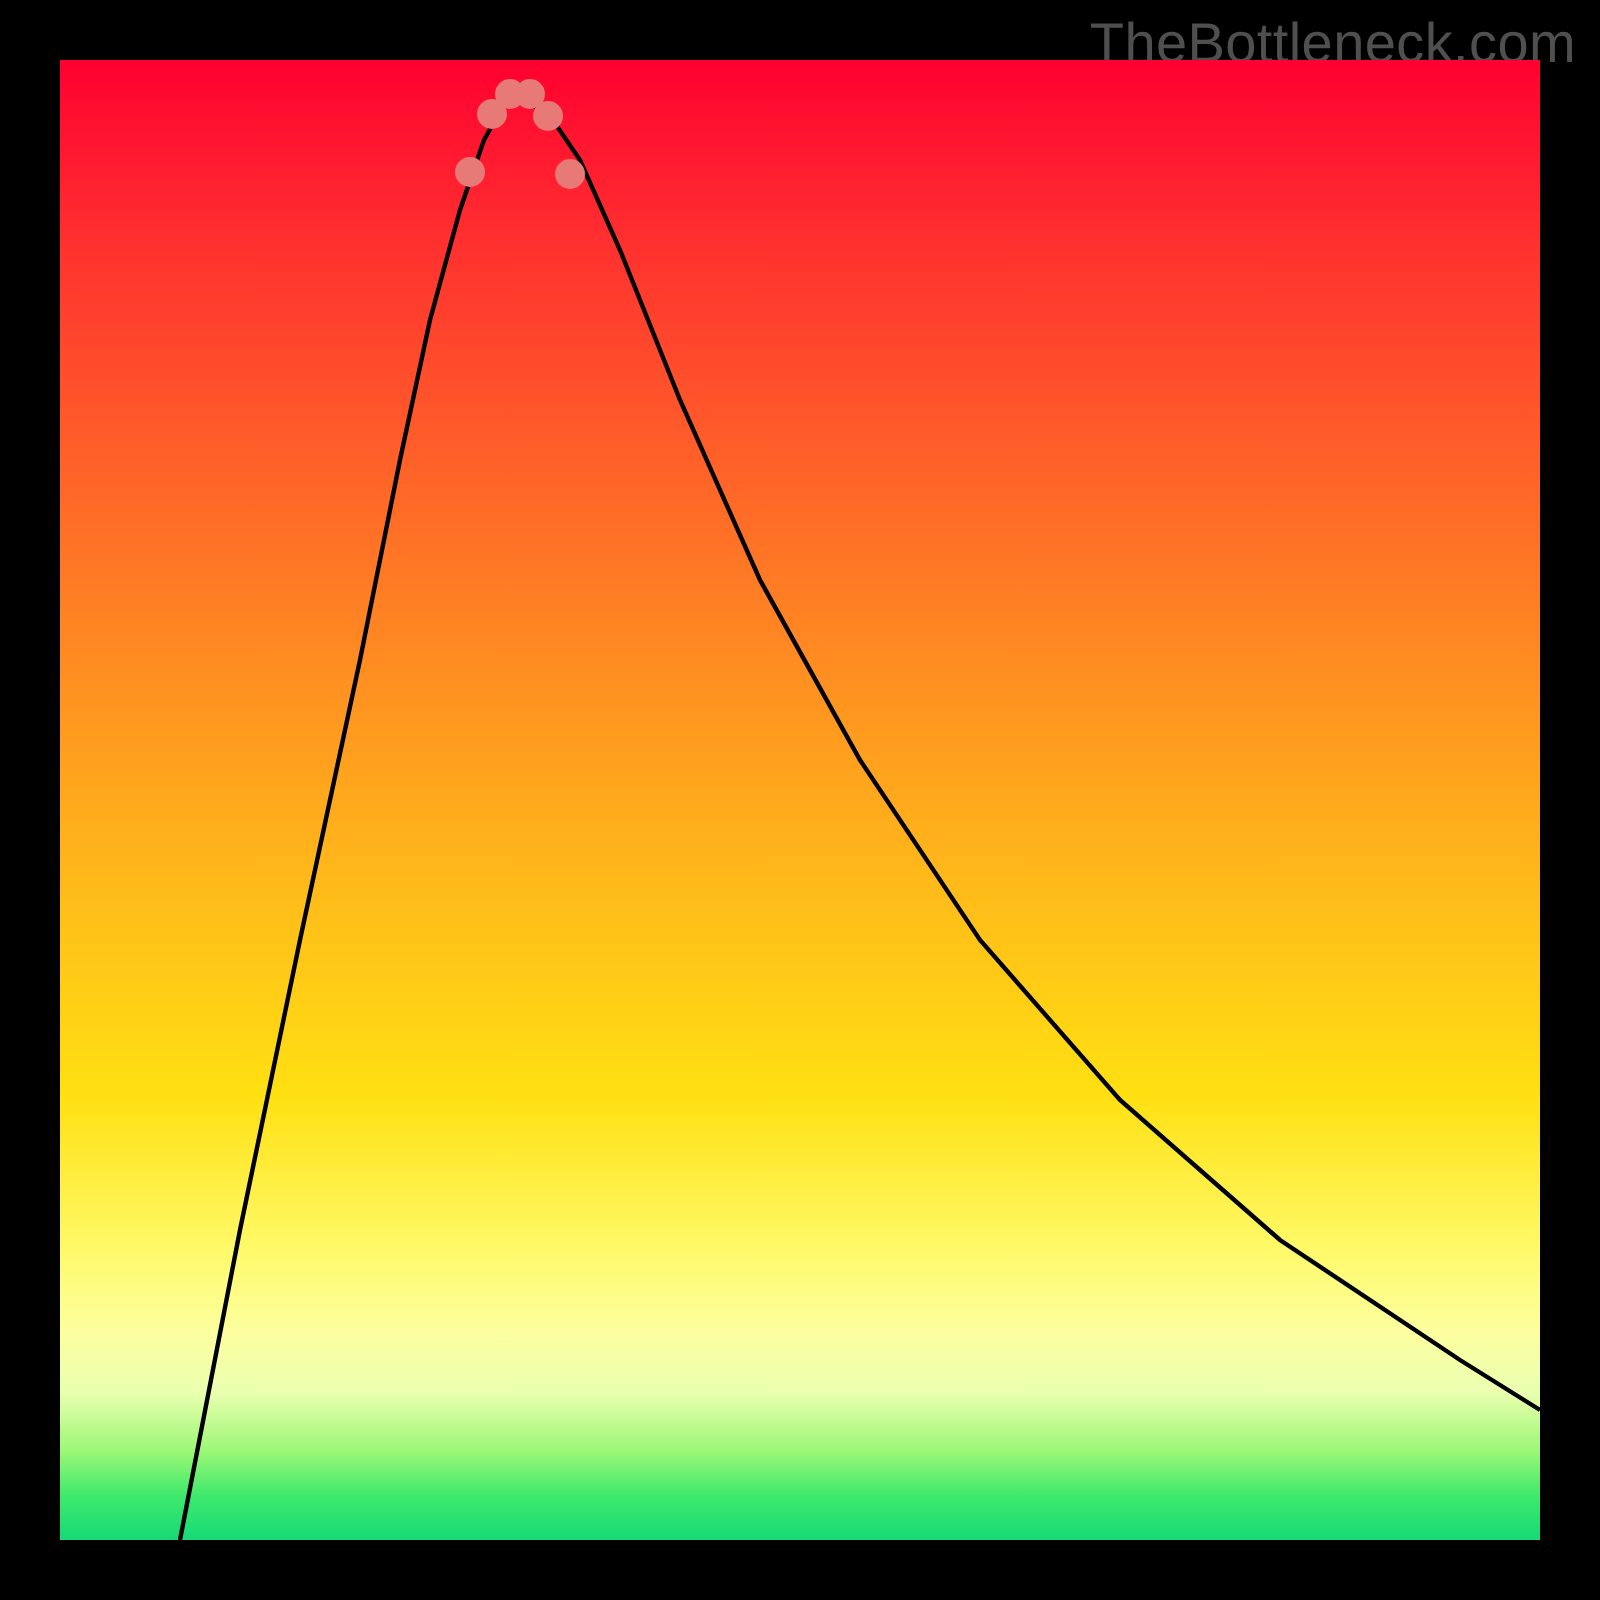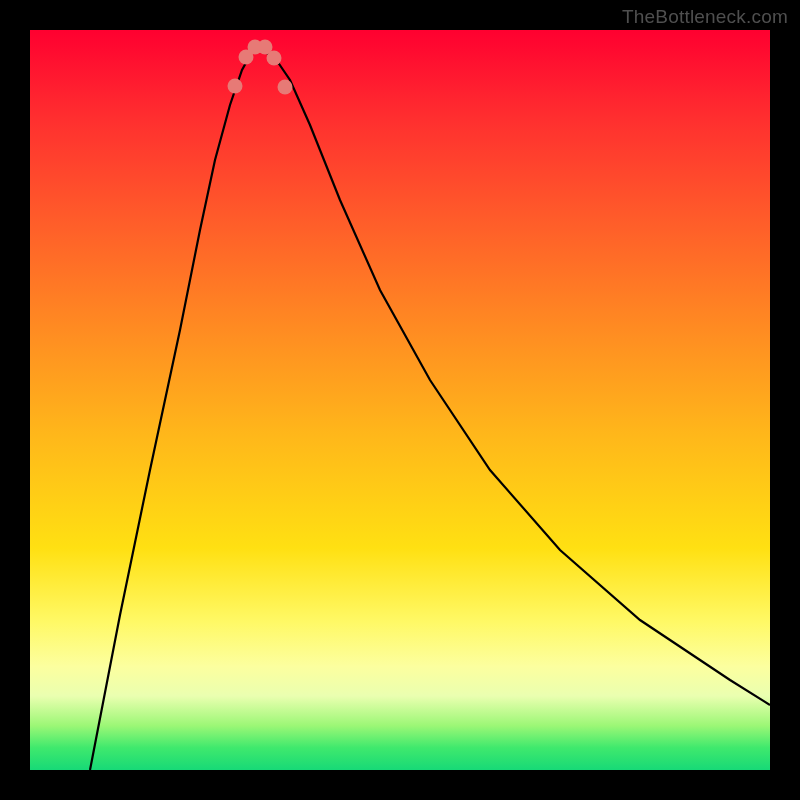--- a/index.html
+++ b/index.html
@@ -30,21 +30,21 @@
       #9cf776 94%,
       #3fe96d 97%,
       #17d977 100%
     );
   }
   .watermark {
     position: absolute;
     top: 6px;
     right: 12px;
     color: #4f4f4f;
-    font-size: 19px;
+    font-size: 28px;
     letter-spacing: 0.2px;
     font-weight: 400;
   }
   svg.overlay {
     position: absolute;
     left: 0;
     top: 0;
     width: 740px;
     height: 740px;
     pointer-events: none;

